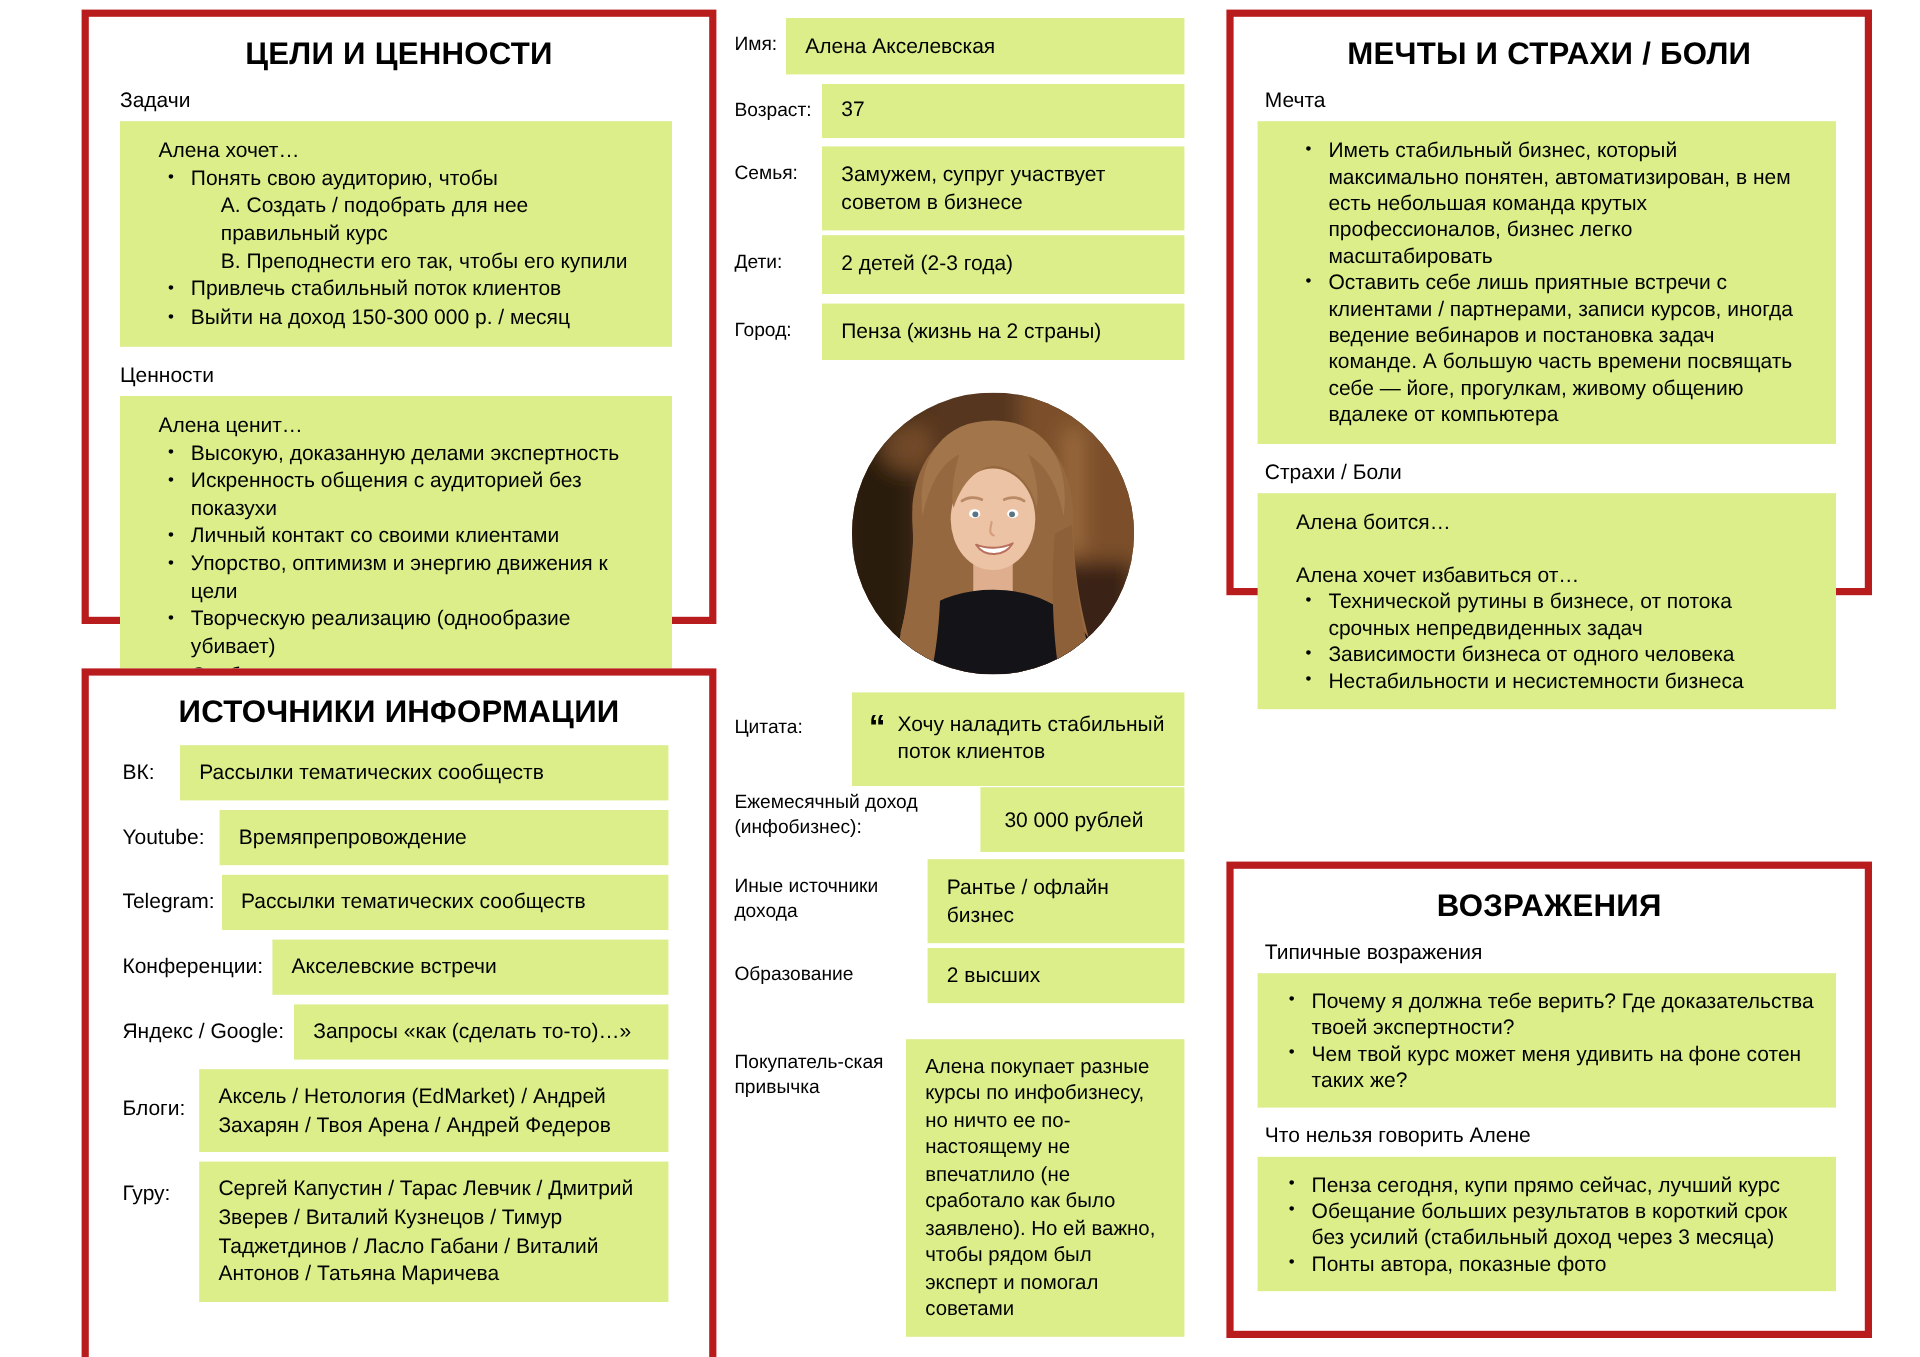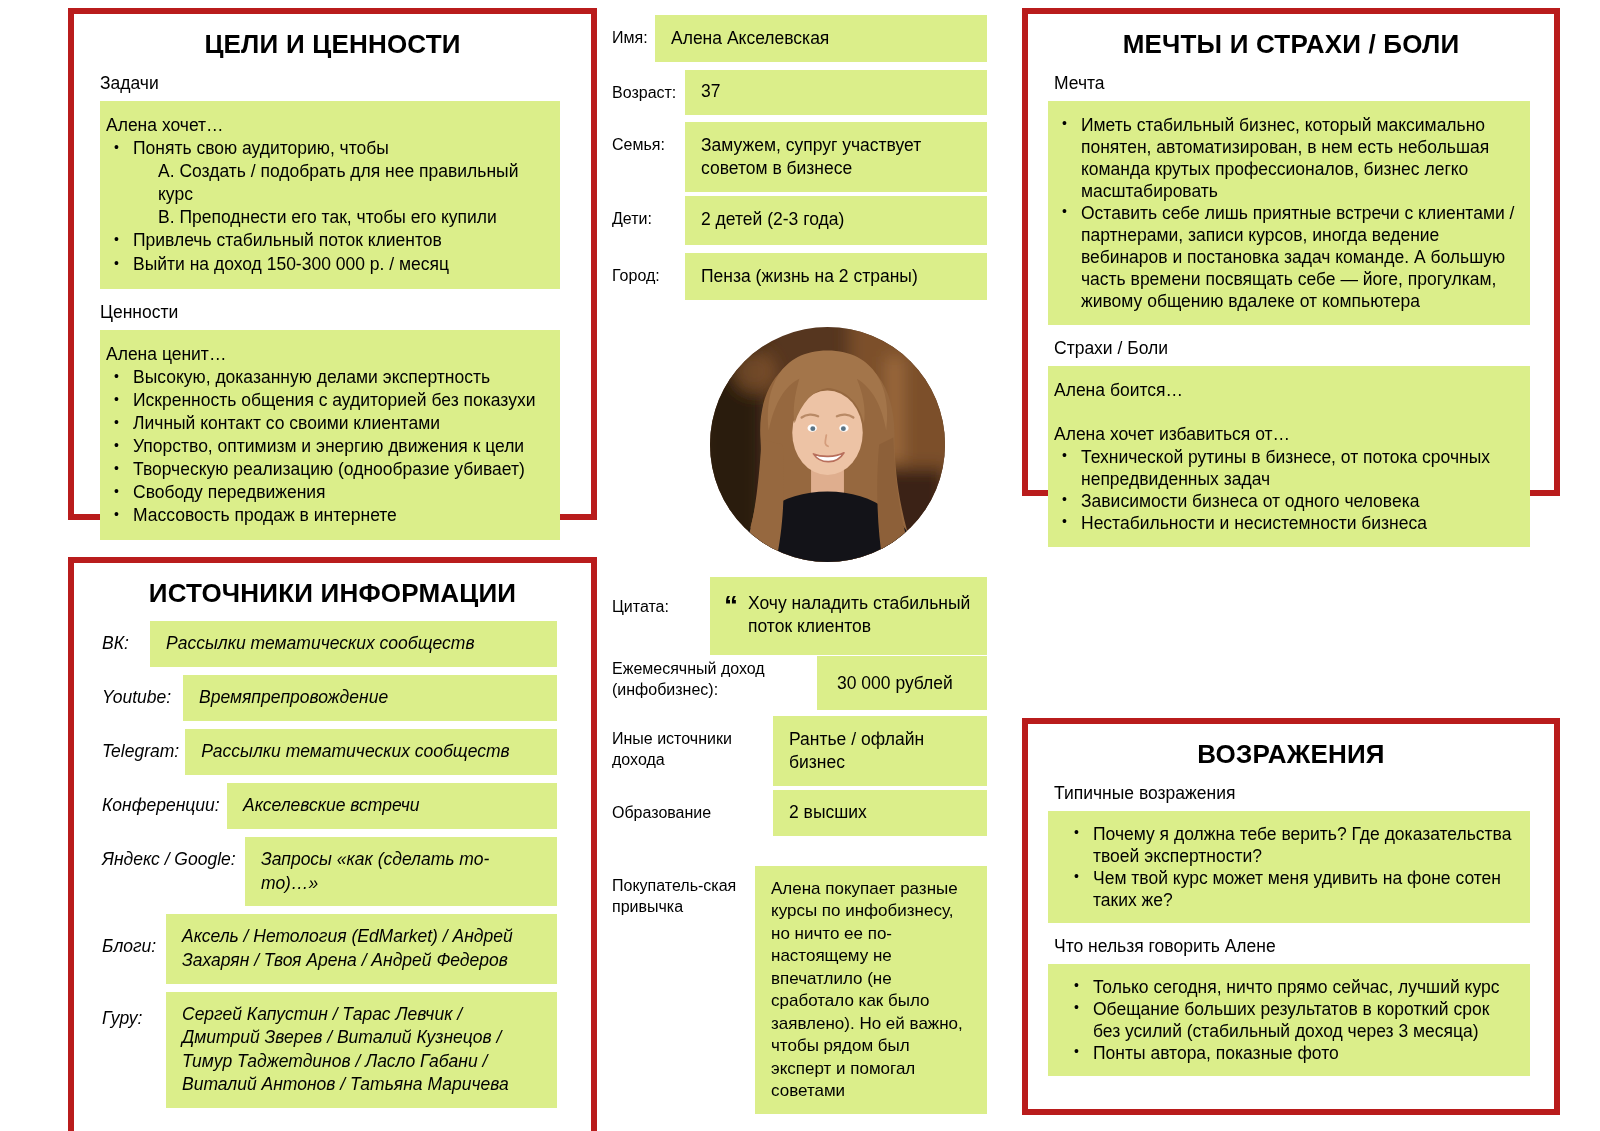--- a/index.html
+++ b/index.html
@@ -11,32 +11,32 @@
   .frame { position:absolute; border:6px solid #b91c1c; background:#fff; }
   .box-goals      { left:68px;   top:8px;   width:529px; height:512px; }
   .box-sources    { left:68px;   top:557px; width:529px; height:628px; }
   .box-dreams     { left:1022px; top:8px;   width:538px; height:488px; }
   .box-objections { left:1022px; top:718px; width:538px; height:397px; }
 
   .frame h2 { margin:15px 8px 0; text-align:center; font-size:26px; font-weight:bold; letter-spacing:.2px; }
   .sec-label { margin:13px 0 7px 26px; font-size:17.5px; }
 
   .hl { background:var(--hl); }
-  .block { margin:0 31px 0 26px; padding:13px 6px; font-size:17.5px; line-height:1.32; }
+  .block { margin:0 31px 0 26px; padding:13px 32px; font-size:17.5px; line-height:1.32; }
   .box-dreams .block { margin:0 24px 0 20px; line-height:1.26; }
   .box-objections .block { margin:0 24px 0 20px; line-height:1.26; padding:12px 18px; }
 
   .block ul { list-style:none; margin:0; padding:0; }
   .block li { position:relative; padding-left:27px; }
   .block li.b::before { content:"•"; position:absolute; left:8px; top:1px; font-size:14px; }
   .block li.sub { padding-left:52px; }
   .gap { height:22px; }
 
   
-  .src-rows { margin-top:12px;font-style:italic; }
+  .src-rows { margin-top:12px; }
   .src-row { display:flex; margin:0 34px 8px 0; }
   .src-label { flex:0 0 auto; padding:12px 6px 0 28px; font-size:17.5px; }
   .lw76  { flex-basis:76px; }
   .lw109 { flex-basis:109px; }
   .lw153 { flex-basis:153px; }
   .lw171 { flex-basis:171px; }
   .lw92  { flex-basis:92px; }
   .row-blogs .src-label { padding-top:22px; }
   .row-guru  .src-label { padding-top:16px; }
   .src-val { flex:1 1 auto; padding:11px 16px; font-size:17.5px; line-height:1.35; min-height:46px; }
@@ -246,20 +246,20 @@
     <div class="sec-label">Типичные возражения</div>
     <div class="hl block">
       <ul>
         <li class="b">Почему я должна тебе верить? Где доказательства твоей экспертности?</li>
         <li class="b">Чем твой курс может меня удивить на фоне сотен таких же?</li>
       </ul>
     </div>
     <div class="sec-label">Что нельзя говорить Алене</div>
     <div class="hl block">
       <ul>
-        <li class="b">Только сегодня, ничто прямо сейчас, лучший курс</li>
+        <li class="b">Пенза сегодня, купи прямо сейчас, лучший курс</li>
         <li class="b">Обещание больших результатов в короткий срок без усилий (стабильный доход через 3 месяца)</li>
         <li class="b">Понты автора, показные фото</li>
       </ul>
     </div>
   </section>
 
 </div>
 
 </body></html>

